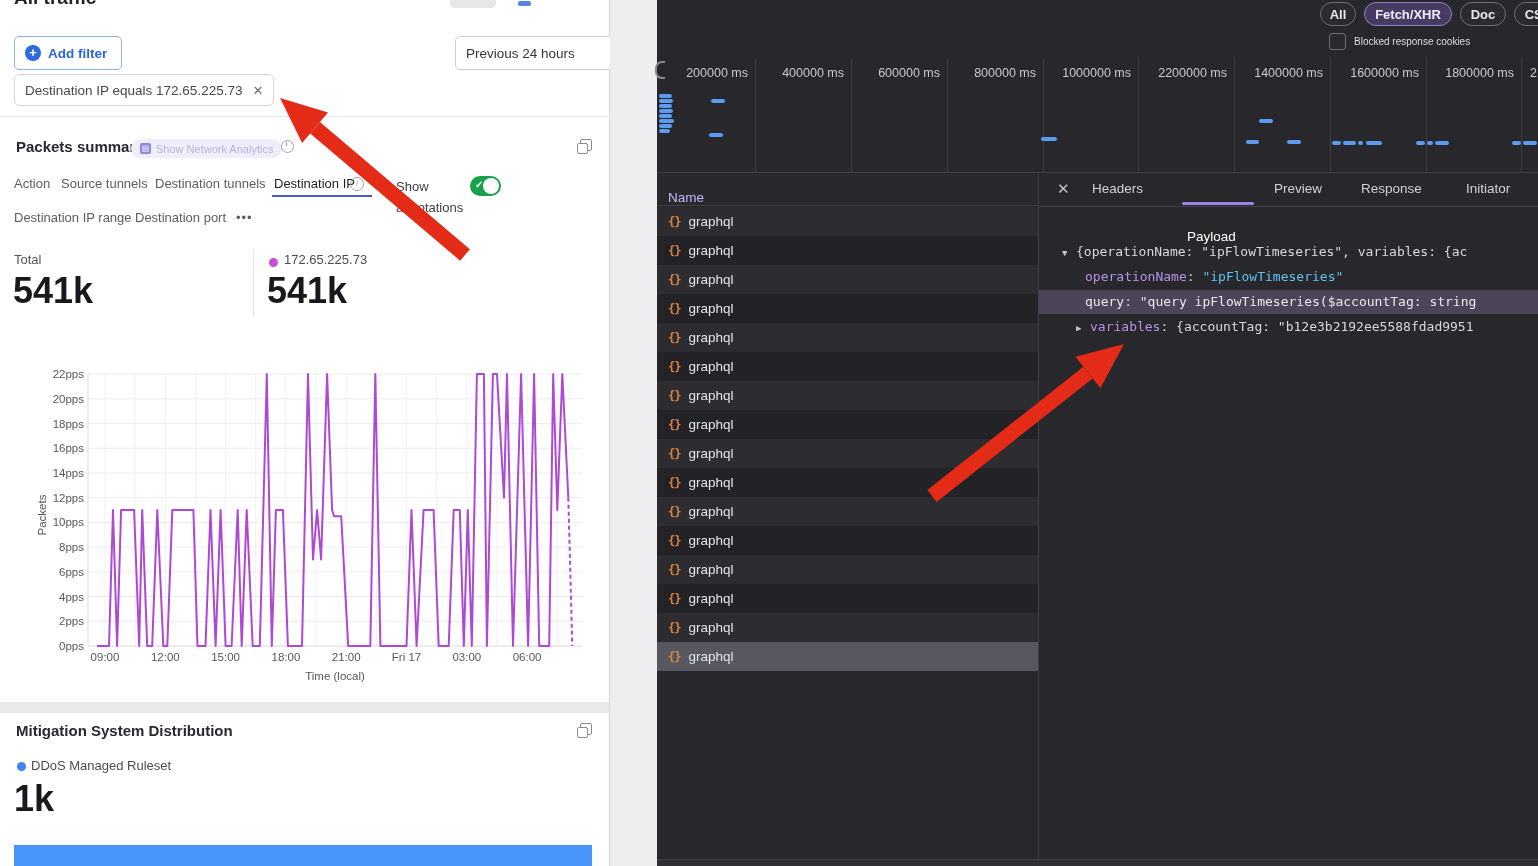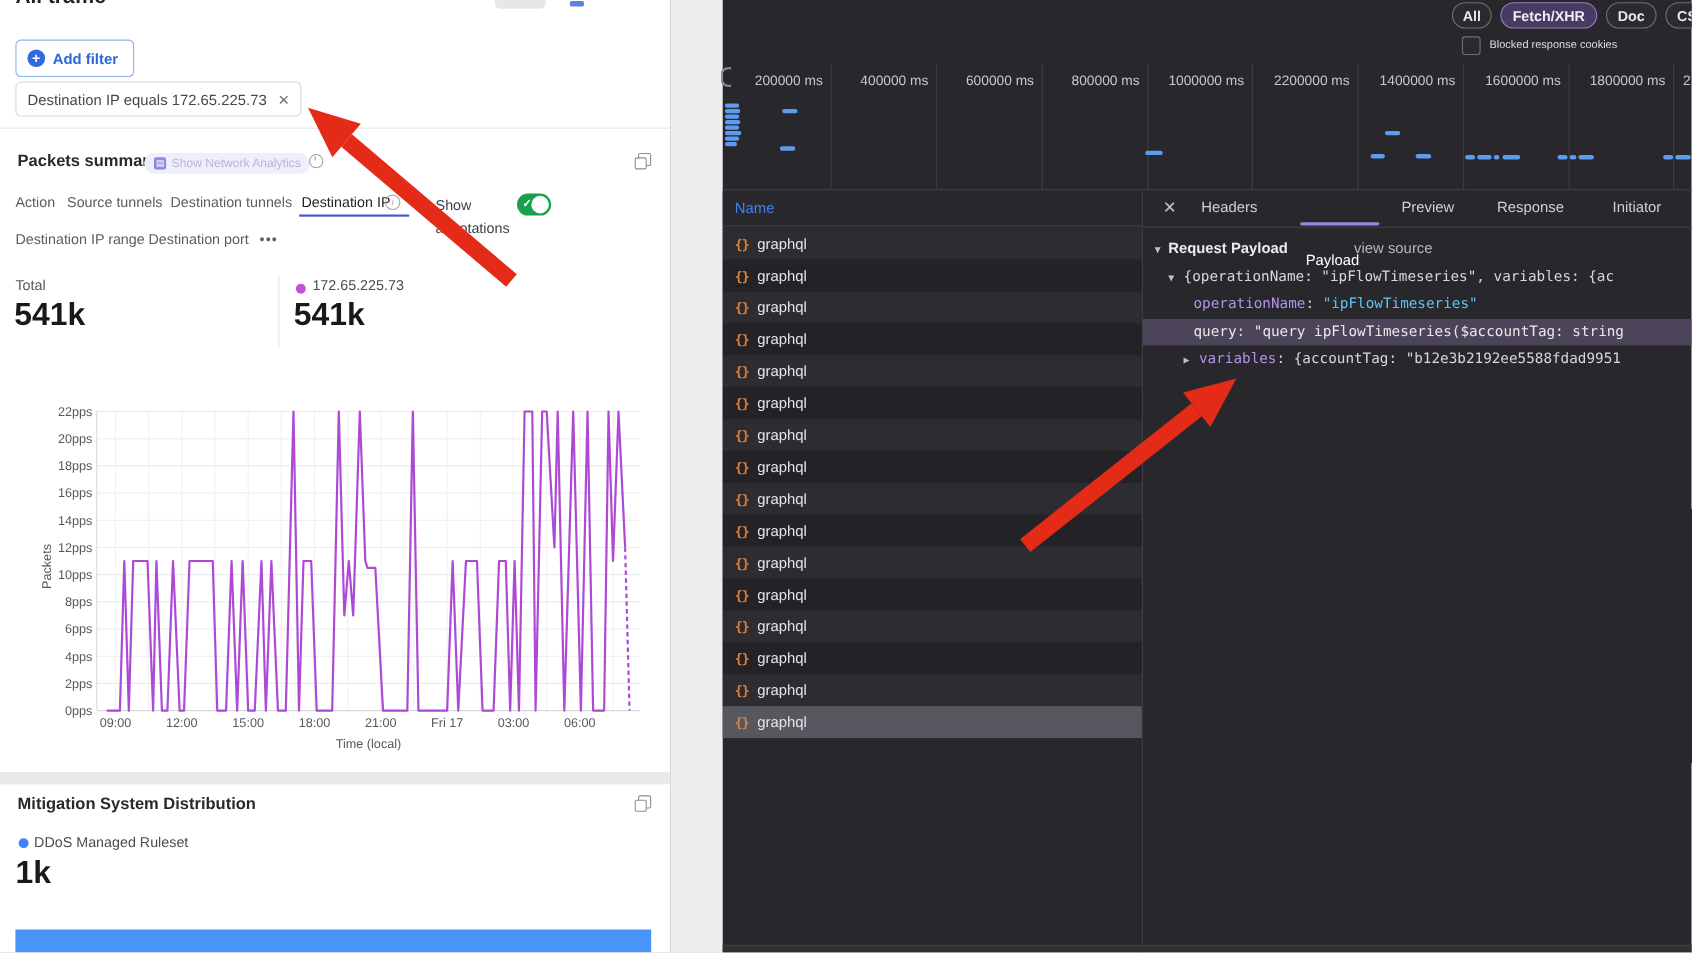--- a/index.html
+++ b/index.html
@@ -43,21 +43,21 @@
   .tab-underline{left:272px;top:195px;width:100px;height:2px;background:#4d55cd;}
   .info-icon{left:350px;top:177px;width:12px;height:12px;border:1.2px solid #9ea1a7;border-radius:50%;
              font-size:8px;color:#9ea1a7;text-align:center;line-height:12px;font-style:italic;}
   .tab2{position:absolute;top:210px;font-size:13px;color:#5a5d63;cursor:pointer;white-space:nowrap;}
   .show-ann{left:396px;top:176px;width:84px;font-size:13px;color:#3c3f45;line-height:21px;}
   .toggle{left:470px;top:176px;width:31px;height:20px;border-radius:10px;background:#18a04b;cursor:pointer;}
   .toggle .knob{position:absolute;right:2px;top:2px;width:16px;height:16px;border-radius:50%;background:#fff;}
   .toggle .chk{position:absolute;left:5px;top:3px;color:#fff;font-size:10px;font-weight:bold;}
 
   .stat-label{font-size:13px;color:#54575d;}
-  .stat-value{font-size:29px;font-weight:bold;color:#17191d;}
+  .stat-value{font-size:36px;font-weight:bold;color:#17191d;}
   .v-div{left:253px;top:250px;width:1px;height:66px;background:#e4e4e7;}
   .dot{width:9px;height:9px;border-radius:50%;}
 
   .gap-band{left:0;top:702px;width:609px;height:11px;background:#e9e9ec;}
   .blue-bar{left:14px;top:845px;width:578px;height:21px;background:#4795fb;}
 
   
   #devtools{left:657px;top:0;width:881px;height:866px;background:#28282c;color:#e6e8ec;}
   .pill{position:absolute;top:2px;height:22px;border:1px solid #6f6f78;border-radius:12px;background:#2b2b2f;
         color:#e6e8ec;font-size:13px;font-weight:bold;display:inline-flex;align-items:center;padding:0 10px;cursor:pointer;}
@@ -65,22 +65,22 @@
   .cbrow-item{position:absolute;top:33px;display:flex;align-items:center;gap:8px;font-size:10px;color:#dcdee2;}
   .cb{width:15px;height:15px;border:1.6px solid #6e6e75;border-radius:3px;background:#2a2a2e;}
   #timeline{left:0;top:58px;width:881px;height:114px;border-bottom:1px solid #3f3f44;}
   .tl-div{position:absolute;top:0;width:1px;height:114px;background:#3d3d42;}
   .tl-label{position:absolute;top:8px;font-size:12.5px;color:#c7c9cc;white-space:nowrap;}
   .tl-mark{position:absolute;height:4px;border-radius:2px;background:#5d9bf0;}
   .tl-bracket{position:absolute;left:-2px;top:3px;width:8px;height:14px;border:2px solid #8a8a90;border-right:none;border-radius:7px 0 0 7px;}
 
   #name-panel{left:0;top:174px;width:381px;height:685px;}
   #name-header{position:absolute;left:0;top:0;width:381px;height:32px;background:#29292d;
-               border-bottom:1px solid #3f3f44;display:flex;align-items:center;padding-left:11px;
-               font-size:13.5px;color:#3b82f6;box-sizing:border-box;}
+               border-bottom:1px solid #3f3f44;display:flex;align-items:flex-end;padding-left:11px;
+               font-size:13.5px;color:#c4b5fd;box-sizing:border-box;}
   .req-row{position:absolute;left:0;width:381px;height:29px;display:flex;align-items:center;gap:8px;
            padding-left:11px;box-sizing:border-box;cursor:pointer;}
   .req-row.odd{background:#232327;} .req-row.even{background:#2c2c31;} .req-row.sel{background:#57585f;}
   .json-icon{font-family:"DejaVu Sans Mono",monospace;color:#e0823f;font-weight:bold;font-size:12px;letter-spacing:-1px;}
   .req-name{font-size:13.5px;color:#e3e5e9;}
 
   #panel-divider{left:381px;top:174px;width:1px;height:692px;background:#3f3f44;}
   #detail-panel{left:382px;top:174px;width:499px;height:692px;}
   #detail-tabs{position:absolute;left:0;top:0;width:499px;height:32px;border-bottom:1px solid #3f3f44;}
   .dt-tab{position:absolute;top:7px;font-size:13.5px;color:#cfd1d5;cursor:pointer;white-space:nowrap;}
@@ -108,20 +108,24 @@
   <div id="left-panel" class="abs">
     <div class="abs clip-title">
         <span>All traffic</span>
       </div>
     <div class="abs frag-pill"></div>
     <div class="abs frag-blue"></div>
 
     <div class="abs btn-add">
       <span class="plus">+</span>
       <span class="lbl">Add filter</span>
+    </div>
+    <div class="abs sel-range">
+      <span>Previous 24 hours</span>
+      <span class="caret">▼</span>
     </div>
     <div class="abs chip">
       <span>Destination IP equals 172.65.225.73</span>
       <span class="x">✕</span>
     </div>
     <div class="abs hr1"></div>
 
     <div class="abs card-title" style="left:16px;top:138px;">Packets summary</div>
     <div class="abs badge">
       <span class="bicon">▤</span>
@@ -355,24 +359,20 @@
     <div id="panel-divider" class="abs"></div>
     <div id="detail-panel" class="abs">
       <div id="detail-tabs">
         <span class="close-x">✕</span>
       <span class="dt-tab" style="left: 53px;">Headers</span>
           <span class="dt-tab active" style="left: 148px; margin-top: 48px;">Payload</span>
           <span class="dt-tab" style="left: 235px;">Preview</span>
           <span class="dt-tab" style="left: 322px;">Response</span>
           <span class="dt-tab" style="left: 427px;">Initiator</span>
         </div>
-      <div class="pl-line" style="top:40px;">
-        <span class="pl-caret" style="margin-left:9px;">▼</span><span id="rp-title">Request Payload</span>
-        <span id="view-source" style="position:absolute;left:192px;">view source</span>
-      </div>
       <div id="payload-rows">
           <div class="pl-line mono" style="top: 66px;"><span class="pl-caret" style="margin-left:23px">▼</span><span class="t-gray">{operationName: "ipFlowTimeseries", variables: {ac</span></div>
           <div class="pl-line mono" style="top: 91px;"><span style="display:inline-block;width:46px"></span><span class="k-purple">operationName</span><span class="t-gray">: </span><span class="v-cyan">"ipFlowTimeseries"</span></div>
           <div class="pl-line mono hl" style="top: 116px;"><span style="display:inline-block;width:46px"></span><span class="v-plain">query</span><span class="t-gray">: </span><span class="v-plain">"query ipFlowTimeseries($accountTag: string</span></div>
           <div class="pl-line mono" style="top: 141px;"><span class="pl-caret" style="margin-left:37px">▶</span><span class="k-purple">variables</span><span class="t-gray">: </span><span class="t-gray">{accountTag: "b12e3b2192ee5588fdad9951</span></div>
         </div>
     <div class="dt-underline" style="left: 143px; top: 28px;"></div>
       </div>
   </div>
   <div id="dt-footer" class="abs"></div>

